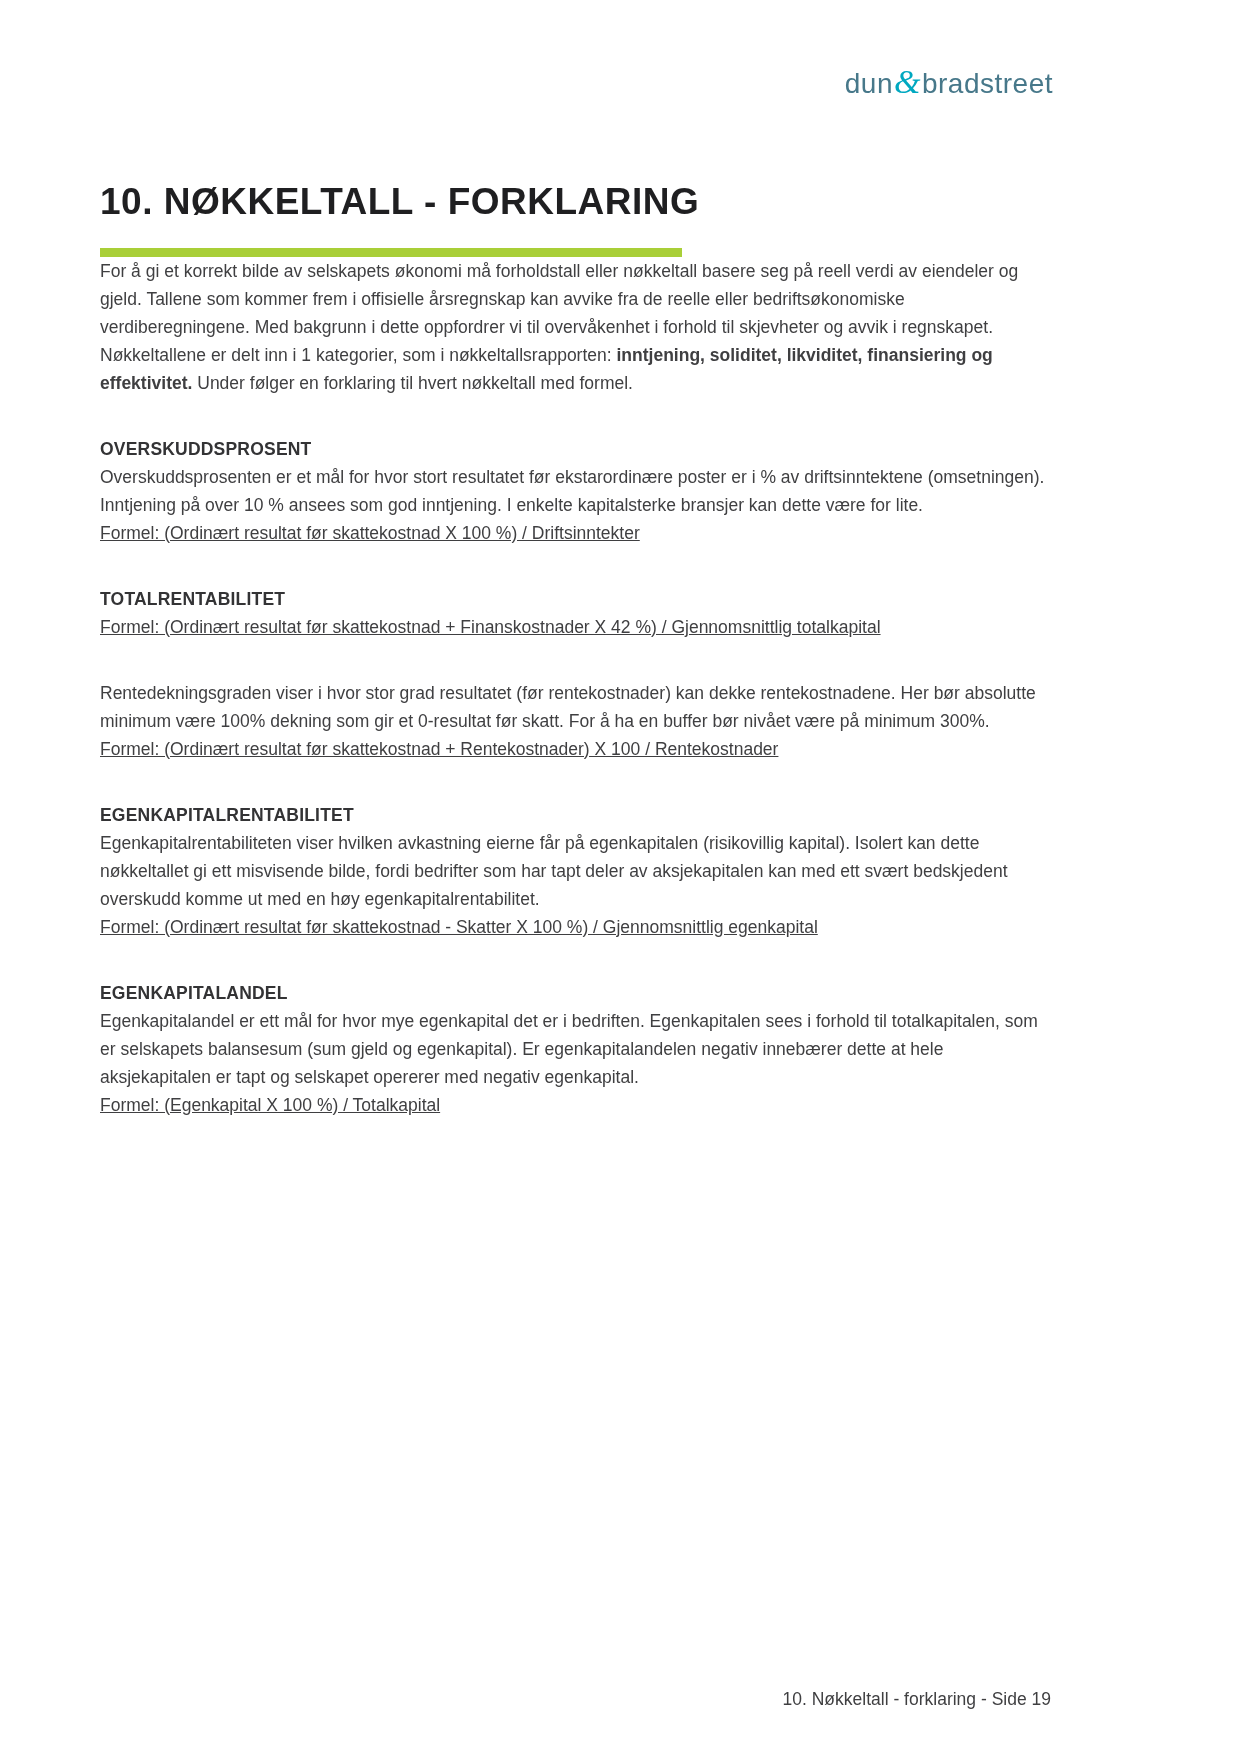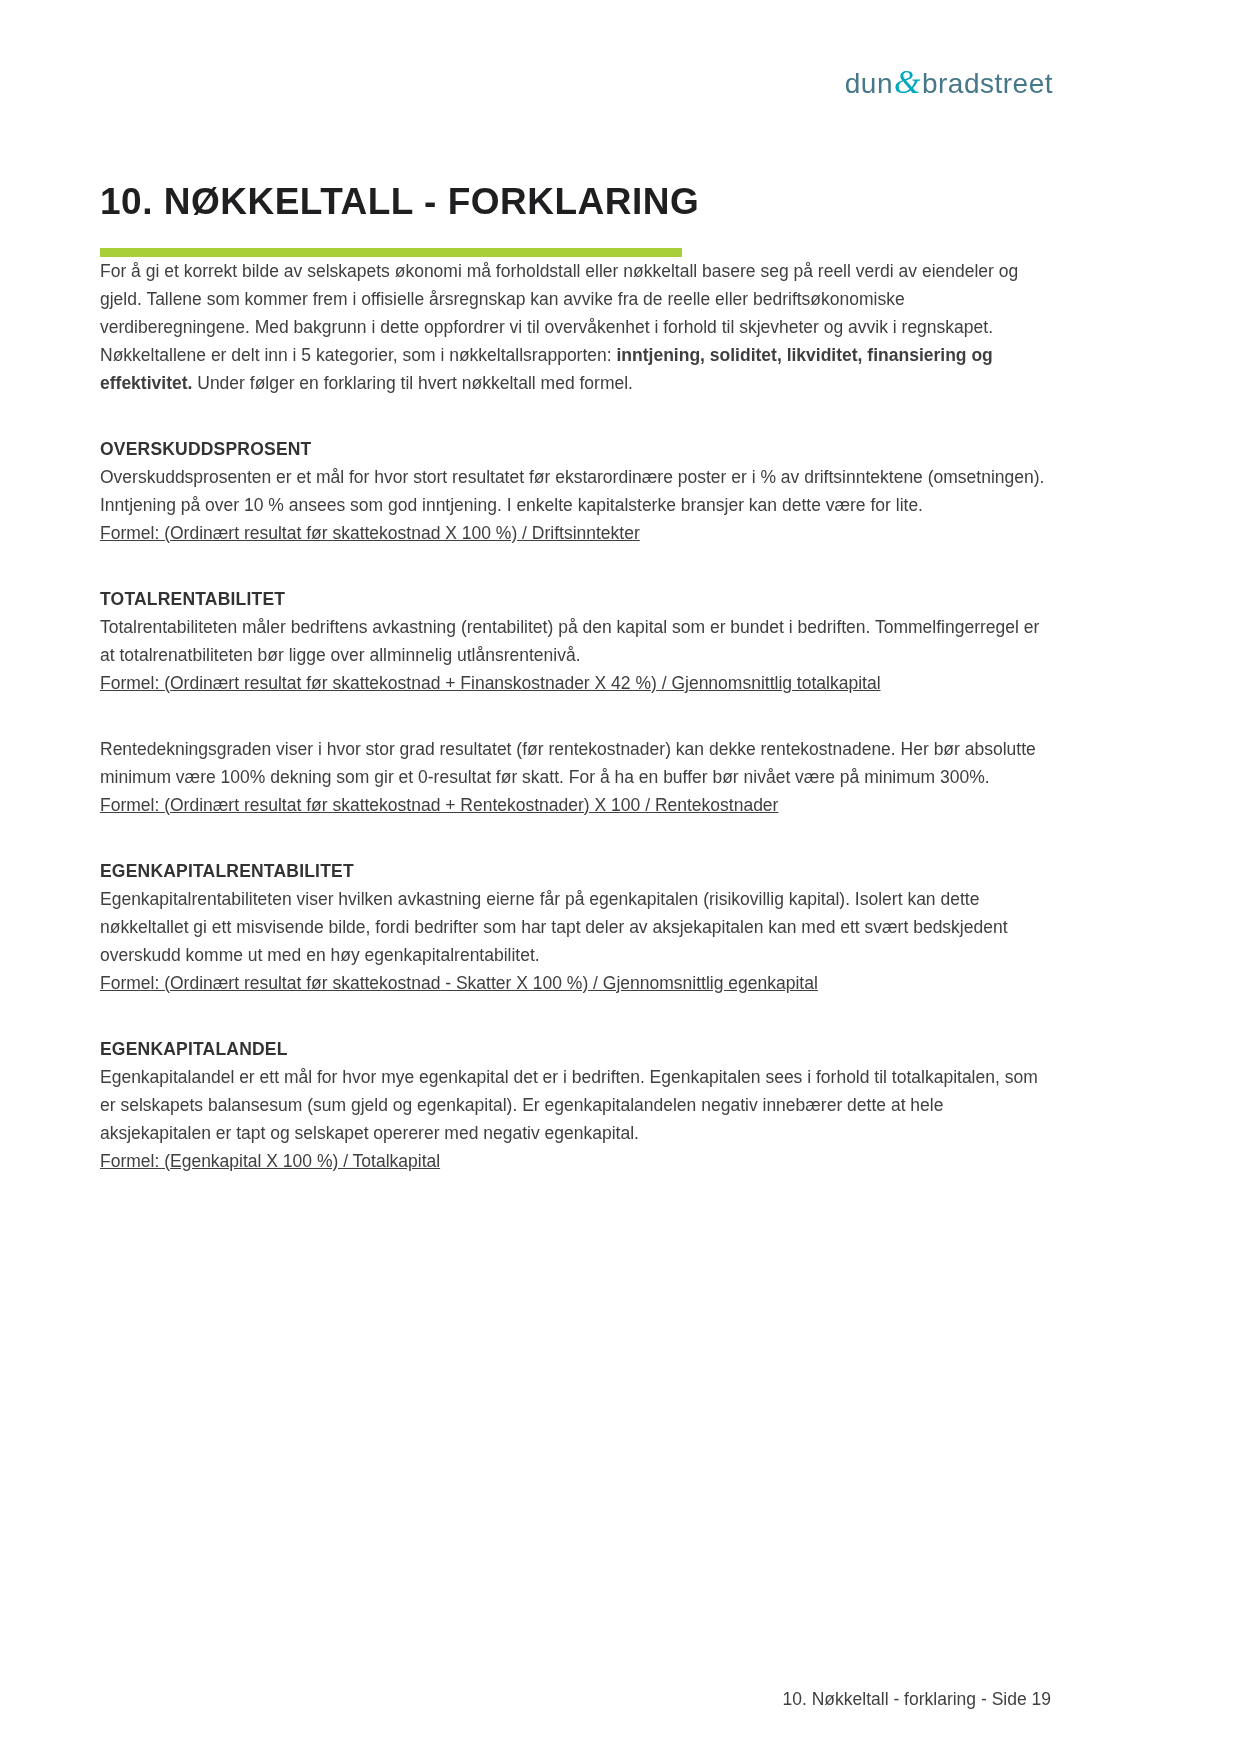--- a/index.html
+++ b/index.html
@@ -93,31 +93,30 @@
     <span>dun</span><span class="amp">&amp;</span><span>bradstreet</span>
   </div>
 
   <div class="content">
 
     <h1 class="title">10. NØKKELTALL - FORKLARING</h1>
     <div class="accent-bar"></div>
 
     <p class="body-text intro-1">For å gi et korrekt bilde av selskapets økonomi må forholdstall eller nøkkeltall basere seg på reell verdi av eiendeler og gjeld. Tallene som kommer frem i offisielle årsregnskap kan avvike fra de reelle eller bedriftsøkonomiske verdiberegningene. Med bakgrunn i dette oppfordrer vi til overvåkenhet i forhold til skjevheter og avvik i regnskapet.</p>
 
-    <p class="body-text intro-2"><span>Nøkkeltallene er delt inn i 5 kategorier, som i nøkkeltallsrapporten: </span><span class="bold-run">inntjening, soliditet, likviditet, finansiering og effektivitet.</span><span> Under følger en forklaring til hvert nøkkeltall med formel.</span></p>
+    <p class="body-text intro-2"><span>Nøkkeltallene er delt inn i 1 kategorier, som i nøkkeltallsrapporten: </span><span class="bold-run">inntjening, soliditet, likviditet, finansiering og effektivitet.</span><span> Under følger en forklaring til hvert nøkkeltall med formel.</span></p>
 
     <div class="section">
       <h2>OVERSKUDDSPROSENT</h2>
       <p class="body-text">Overskuddsprosenten er et mål for hvor stort resultatet før ekstarordinære poster er i % av driftsinntektene (omsetningen). Inntjening på over 10 % ansees som god inntjening. I enkelte kapitalsterke bransjer kan dette være for lite.</p>
       <p class="formula">Formel: (Ordinært resultat før skattekostnad X 100 %) / Driftsinntekter</p>
     </div>
 
     <div class="section">
       <h2>TOTALRENTABILITET</h2>
-      <p class="body-text">Totalrentabiliteten måler bedriftens avkastning (rentabilitet) på den kapital som er bundet i bedriften. Tommelfingerregel er at totalrenatbiliteten bør ligge over allminnelig utlånsrentenivå.</p>
       <p class="formula">Formel: (Ordinært resultat før skattekostnad + Finanskostnader X 42 %) / Gjennomsnittlig totalkapital</p>
     </div>
 
     <div class="section">
       <p class="body-text">Rentedekningsgraden viser i hvor stor grad resultatet (før rentekostnader) kan dekke rentekostnadene. Her bør absolutte minimum være 100% dekning som gir et 0-resultat før skatt. For å ha en buffer bør nivået være på minimum 300%.</p>
       <p class="formula">Formel: (Ordinært resultat før skattekostnad + Rentekostnader) X 100 / Rentekostnader</p>
     </div>
 
     <div class="section">
       <h2>EGENKAPITALRENTABILITET</h2>

